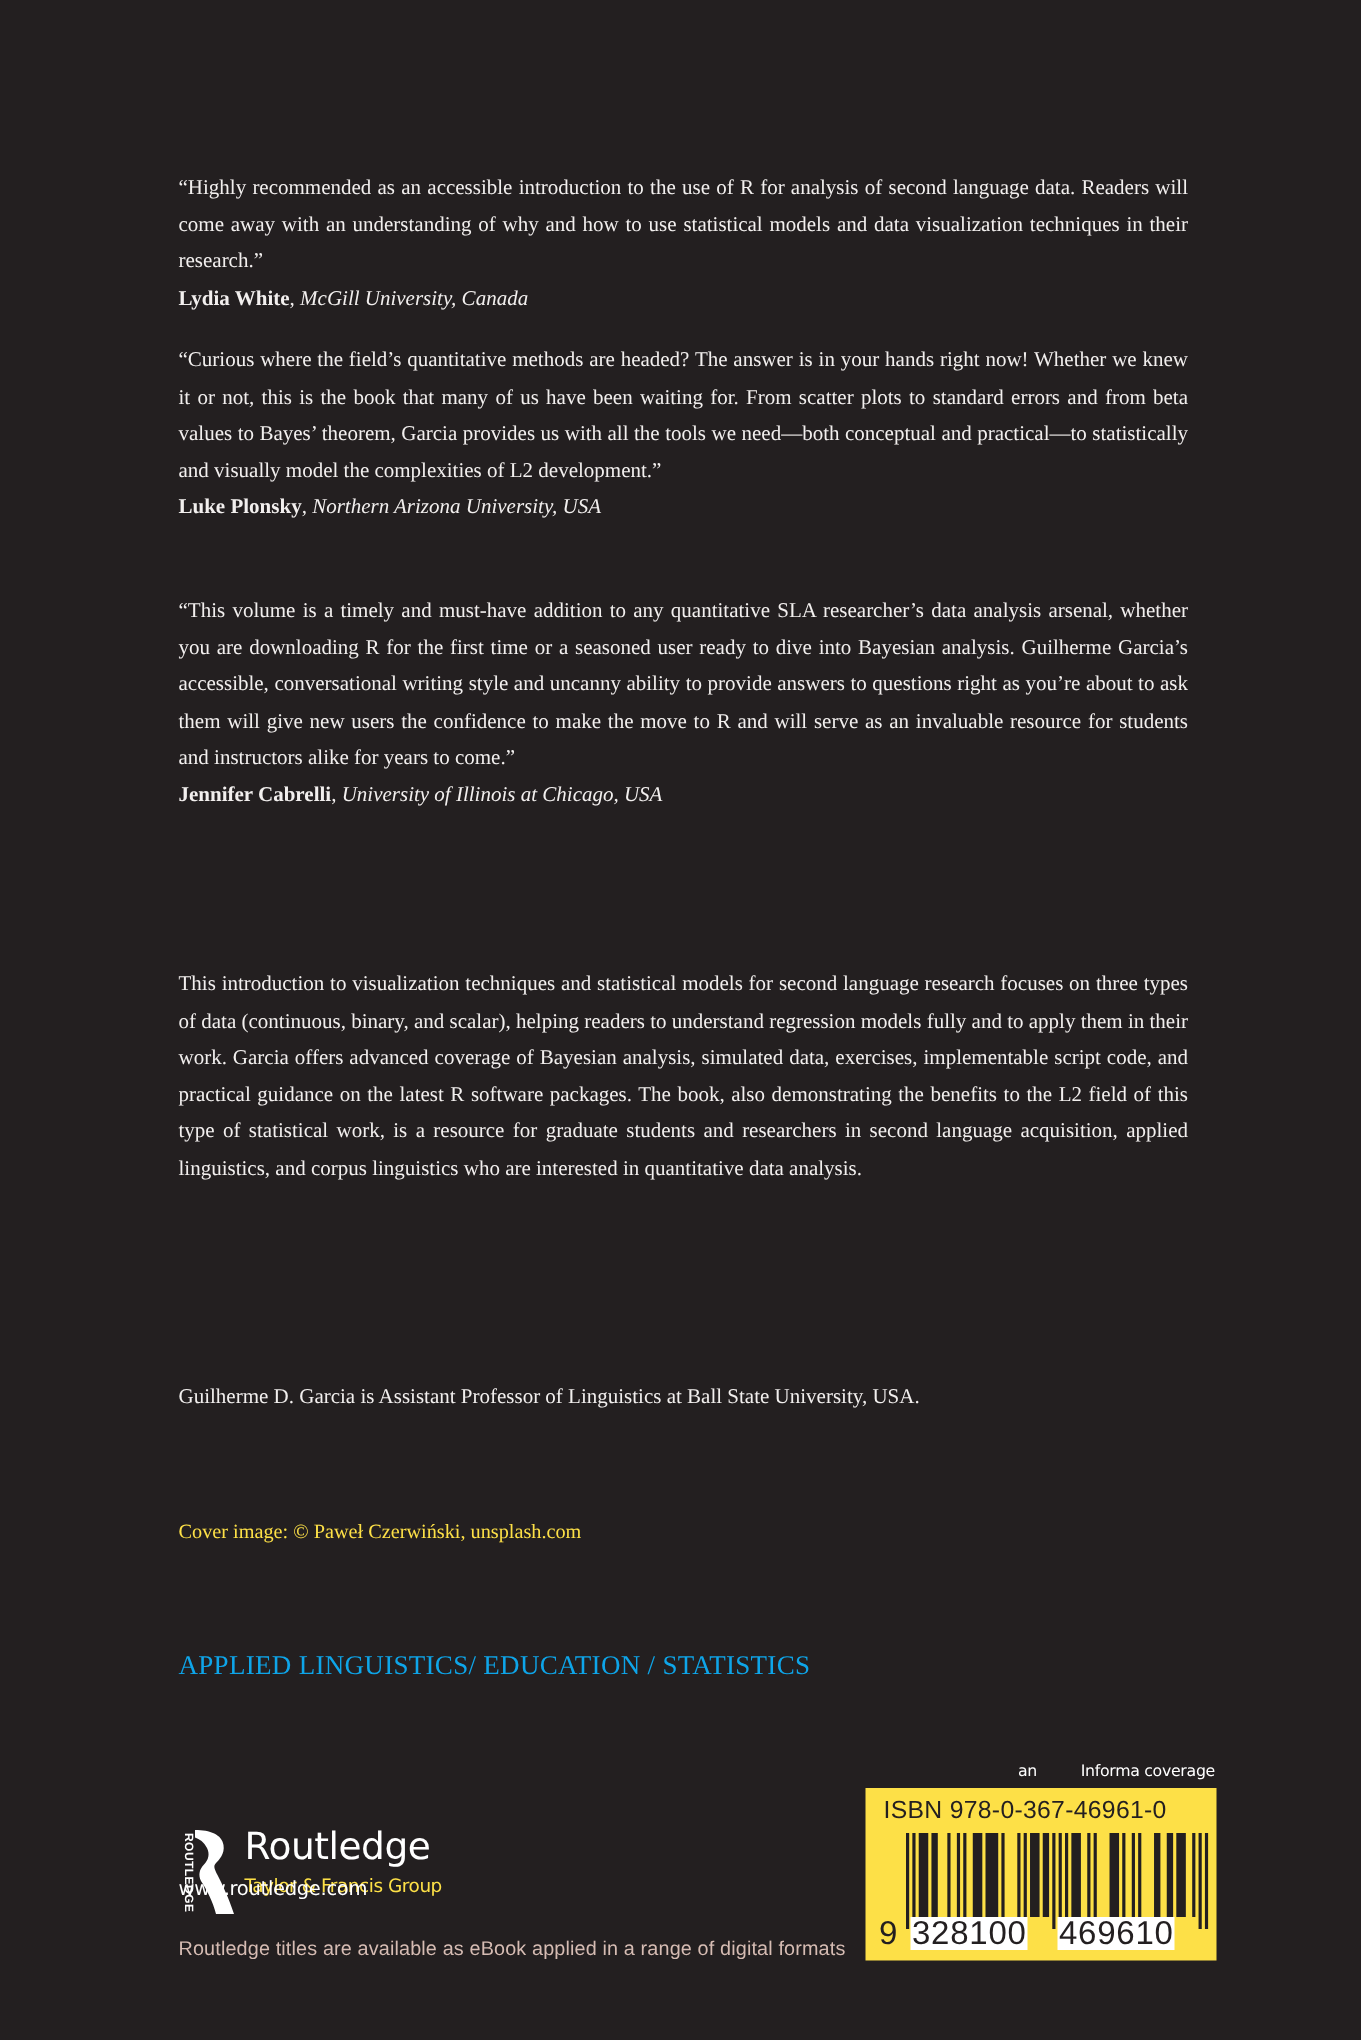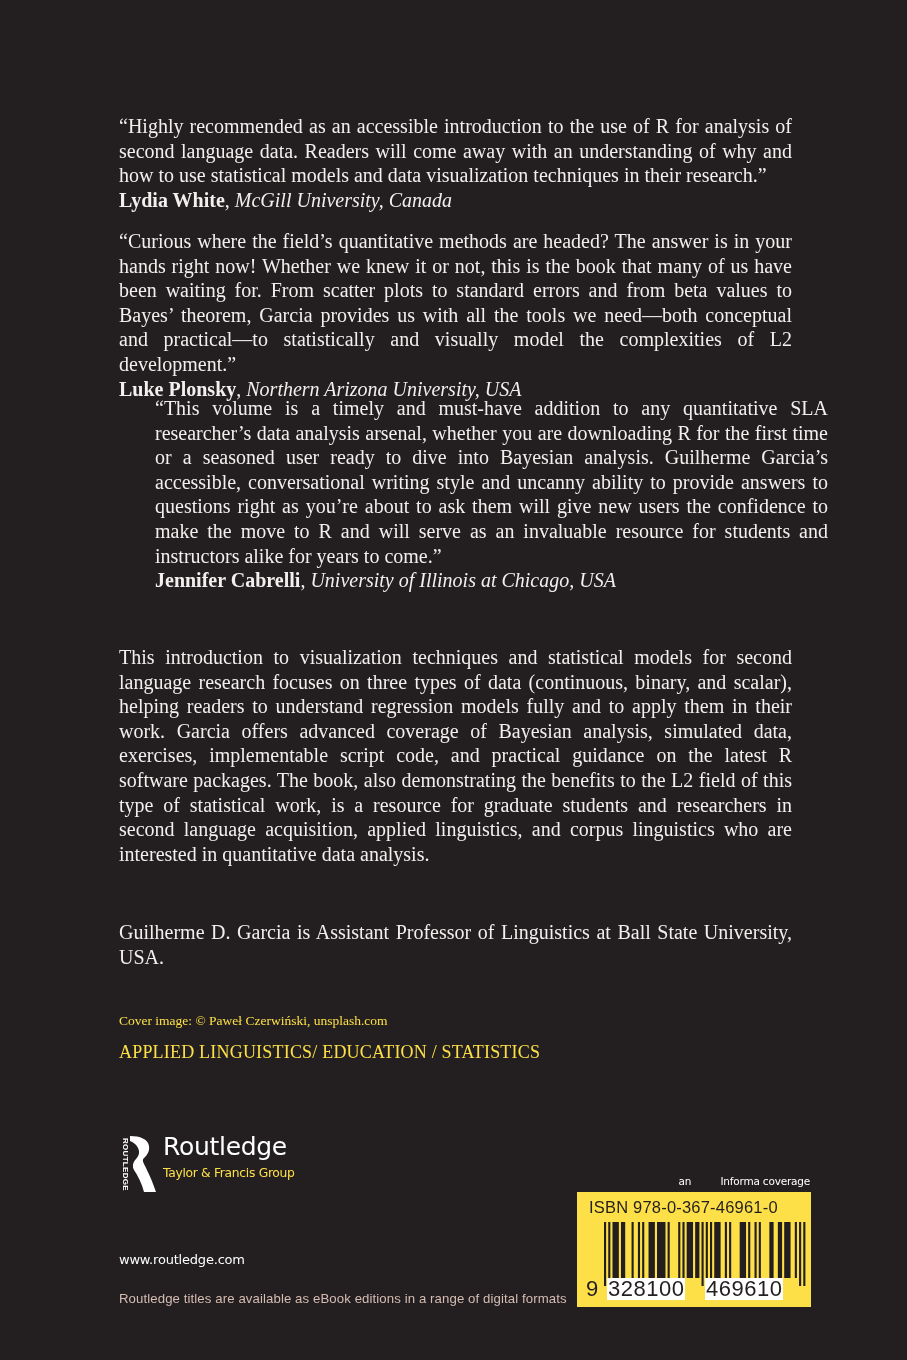--- a/index.html
+++ b/index.html
@@ -12,30 +12,30 @@
     background: #231f20;
     position: relative;
     overflow: hidden;
     color: #f2efee;
     font-family: "Liberation Serif", "DejaVu Serif", serif;
   }
   .text-col {
     position: absolute;
     left: 119px;
     width: 673px;
-    font-size: 20px;
+    font-size: 14px;
     line-height: 24.6px;
     text-align: justify;
   }
   .text-col p {
     margin: 0;
   }
   .quote1 { top: 114px; }
   .quote2 { top: 229px; }
-  .quote3 { top: 396px; margin-left: 36px; }
+  .quote3 { top: 396px; }
   .blurb  { top: 645px; }
   .bio    { top: 920px; }
   .quote-body {
     text-align-last: left;
   }
   .attr-name {
     font-weight: bold;
   }
   .attr-affil {
     font-style: italic;
@@ -47,31 +47,31 @@
     position: absolute;
     left: 119px;
     top: 1012px;
     font-size: 13.5px;
     line-height: 18px;
     color: #fde047;
   }
   .subjects {
     position: absolute;
     left: 119px;
-    top: 1040px;
+    top: 1098px;
     font-size: 18px;
     line-height: 24px;
     letter-spacing: 0.2px;
-    color: #fde047;
+    color: #0ea5e9;
   }
   
   .logo-block {
     position: absolute;
     left: 118px;
-    top: 1136px;
+    top: 1220px;
     width: 220px;
     height: 56px;
   }
   .logo-mark {
     position: absolute;
     left: 0;
     top: 0;
     width: 40px;
     height: 56px;
   }
@@ -218,21 +218,21 @@
       <path d="M12 0 C22 0 30 3 31 10 C32 16 28 20 26 22 C24 24 25 26 27 30 C30 36 34 44 38 56 L26 56 C24 48 20 40 16 34 C14 30 15 26 18 23 C21 20 22 16 20 12 C18 8 15 6 12 5 Z" fill="#ffffff"></path>
     </svg>
     <div class="logo-vert">ROUTLEDGE</div>
   </div>
   <div class="logo-word">Routledge</div>
   <div class="logo-sub">Taylor &amp; Francis Group</div>
 </div>
 
 <div class="url">www.routledge.com</div>
 
-<div class="ebook">Routledge titles are available as eBook editions in a range of digital formats</div>
+<div class="ebook">Routledge titles are available as eBook applied in a range of digital formats</div>
 
 <div class="informa"><span>an </span><b>Informa</b><span> coverage</span></div>
 
 <div class="barcode-box">
   <div class="isbn-label">ISBN 978-0-367-46961-0</div>
   <svg class="barcode-svg" id="barcode-svg" viewBox="0 0 234 115">
       <rect x="27.00" y="30" width="2.12" height="64" fill="#231f20"></rect>
       <rect x="31.24" y="30" width="2.12" height="64" fill="#231f20"></rect>
       <rect x="35.48" y="30" width="6.36" height="56" fill="#231f20"></rect>
       <rect x="43.96" y="30" width="4.24" height="56" fill="#231f20"></rect>

